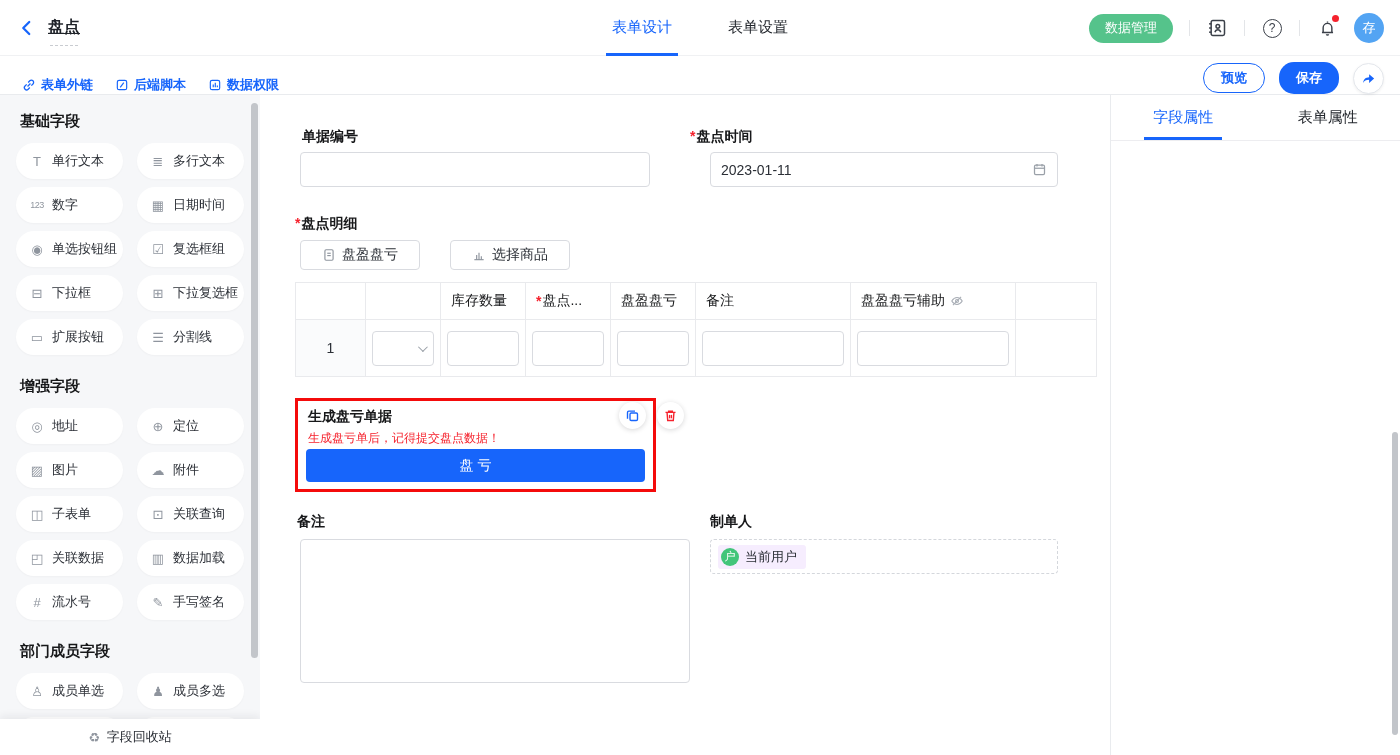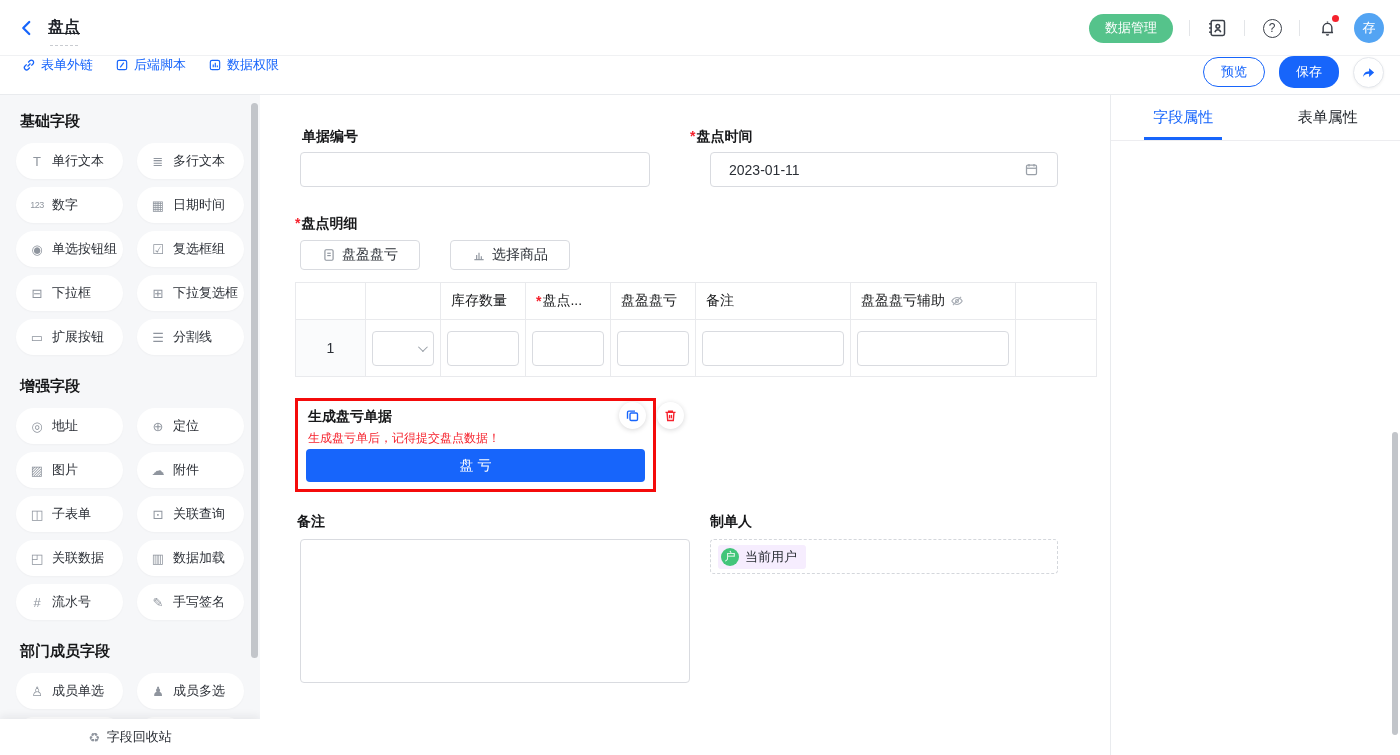--- a/index.html
+++ b/index.html
@@ -15,21 +15,21 @@
   .htab.active { color:#1765fb; }
   .htab.active::after { content:""; position:absolute; left:-6px; right:-6px; bottom:0; height:3px; background:#1765fb; }
   .hright { position:absolute; right:16px; top:0; height:56px; display:flex; align-items:center; gap:16px; }
   .greenpill { background:#55c38b; color:#fff; font-size:13px; height:29px; padding:0 16px; border-radius:15px; display:flex; align-items:center; cursor:pointer; }
   .vdiv { width:1px; height:16px; background:#e3e5e8; }
   .hicon { width:22px; height:22px; color:#3b4049; position:relative; cursor:pointer; display:flex; align-items:center; justify-content:center; }
   .qcircle { width:19px; height:19px; border:1.5px solid #3b4049; border-radius:50%; font-size:12px; display:flex; align-items:center; justify-content:center; color:#3b4049; }
   .reddot { position:absolute; top:-2px; right:-1px; width:7px; height:7px; background:#f5222d; border-radius:50%; }
   .avatar { width:30px; height:30px; border-radius:50%; background:#53a4f3; color:#fff; font-size:13px; display:flex; align-items:center; justify-content:center; cursor:pointer; }
   
-  .toolbar { position:absolute; top:56px; left:0; width:1400px; height:39px; background:#fff; border-bottom:1px solid #e9ebee; display:flex; align-items:flex-start; z-index:29; }
+  .toolbar { position:absolute; top:56px; left:0; width:1400px; height:39px; background:#fff; border-bottom:1px solid #e9ebee; display:flex; align-items:flex-end; z-index:29;font-weight:bold; }
   .tlink { display:flex; align-items:center; gap:5px; color:#1765fb; font-size:13px; margin-left:22px; cursor:pointer; }
   .tlink svg { width:14px; height:14px; }
   .tright { position:absolute; right:16px; display:flex; align-items:center; gap:14px; }
   .btn-outline { height:30px; padding:0 17px; border:1px solid #1765fb; color:#1765fb; background:#fff; border-radius:15px; font-size:13px; display:flex; align-items:center; cursor:pointer; }
   .btn-primary { height:30px; padding:16px 17px; background:#1765fb; color:#fff; border-radius:15px; font-size:13px; display:flex; align-items:center; cursor:pointer; }
   .sharebtn { width:31px; height:31px; border-radius:50%; border:1px solid #e4e7ec; background:#fff; display:flex; align-items:center; justify-content:center; cursor:pointer; box-shadow:0 1px 3px rgba(0,0,0,.06); }
   
   .sidebar { position:absolute; top:95px; left:0; width:260px; height:660px; background:#f6f7f9; overflow:hidden; z-index:10; }
   .sec-title { font-size:15px; font-weight:bold; color:#17181a; padding:0 0 12px 4px; }
   .sec { padding:0 16px; }
@@ -39,21 +39,21 @@
   .pi.small { font-size:9px; letter-spacing:-0.5px; }
   .recycle { position:absolute; left:0; bottom:0; width:260px; height:36px; background:#fff; box-shadow:0 -3px 8px rgba(31,35,41,.07); display:flex; align-items:center; justify-content:center; gap:7px; font-size:13px; color:#2b2f36; cursor:pointer; z-index:12; }
   .recycle .pi { width:auto; }
   .sb-thumb { position:absolute; left:251px; top:8px; width:7px; height:555px; background:#c2c5ca; border-radius:4px; z-index:13; }
   
   .canvas { position:absolute; left:272px; top:95px; width:850px; height:660px; background:#fff; }
   .flabel { font-size:14px; font-weight:bold; color:#17181a; display:flex; gap:1px; }
   .star { color:#f5222d; font-weight:bold; }
   .tinput { border:1px solid #d9dbe0; border-radius:4px; background:#fff; height:35px; }
   input.tinput { outline:none; padding:0 10px; font-size:14px; width:100%; height:100%; border:1px solid #d9dbe0; border-radius:4px; }
-  .dateinput { display:flex; align-items:center; justify-content:space-between; padding:0 18px; font-size:14px; color:#2b2f36; cursor:pointer; }
+  .dateinput { display:flex; align-items:center; justify-content:space-between; padding:0 10px; font-size:14px; color:#2b2f36; cursor:pointer; }
   .obtn { height:30px; width:120px; border:1px solid #d9dbe0; border-radius:4px; background:#fff; display:flex; align-items:center; justify-content:center; gap:6px; font-size:14px; color:#2b2f36; cursor:pointer; }
   .obtn svg { width:14px; height:14px; color:#8f959e; }
   .dtable { position:absolute; left:23px; top:187px; width:802px; border:1px solid #e9eaed; display:grid; grid-template-columns:70px 75px 85px 85px 85px 155px 165px 1fr; }
   .th { height:37px; border-bottom:1px solid #e9eaed; border-right:1px solid #e9eaed; display:flex; align-items:center; padding-left:10px; font-size:14px; color:#17181a; gap:5px; background:#fff; }
   .td { height:56px; border-right:1px solid #e9eaed; display:flex; align-items:center; padding:0 6px; background:#fff; }
   .noborder-r { border-right:none; }
   .idxcell { justify-content:center; background:#fafbfc; font-size:14px; color:#2b2f36; }
   .cellinput { width:100%; height:35px; border:1px solid #d9dbe0; border-radius:4px; outline:none; padding:0 6px; font-size:13px; }
   .cellselect { width:100%; height:35px; border:1px solid #d9dbe0; border-radius:4px; display:flex; align-items:center; justify-content:flex-end; padding-right:8px; cursor:pointer; background:#fff; }
   .chev { width:7px; height:7px; border-right:1.5px solid #9aa0a8; border-bottom:1.5px solid #9aa0a8; transform:rotate(45deg) translateY(-2px); }
@@ -78,20 +78,24 @@
 </head>
 <body>
 
 <div class="header">
   <span class="back">
     <svg viewBox="0 0 24 24" width="18" height="18">
         <polyline points="15,4 7,12 15,20" fill="none" stroke="#1765fb" stroke-width="3" stroke-linecap="round" stroke-linejoin="round"></polyline>
       </svg>
   </span>
   <span class="htitle">盘点</span>
+  <div class="htabs">
+    <div class="htab active">表单设计</div>
+    <div class="htab">表单设置</div>
+  </div>
   <div class="hright">
     <div class="greenpill">数据管理</div>
     <div class="vdiv"></div>
     <div class="hicon">
       <svg viewBox="0 0 24 24" width="20" height="20" fill="none" stroke="#3b4049" stroke-width="1.8">
           <rect x="5" y="3" width="16" height="18" rx="2"></rect>
           <line x1="2.5" y1="7" x2="5" y2="7"></line>
           <line x1="2.5" y1="12" x2="5" y2="12"></line>
           <line x1="2.5" y1="17" x2="5" y2="17"></line>
           <circle cx="13" cy="10" r="2.2"></circle>

